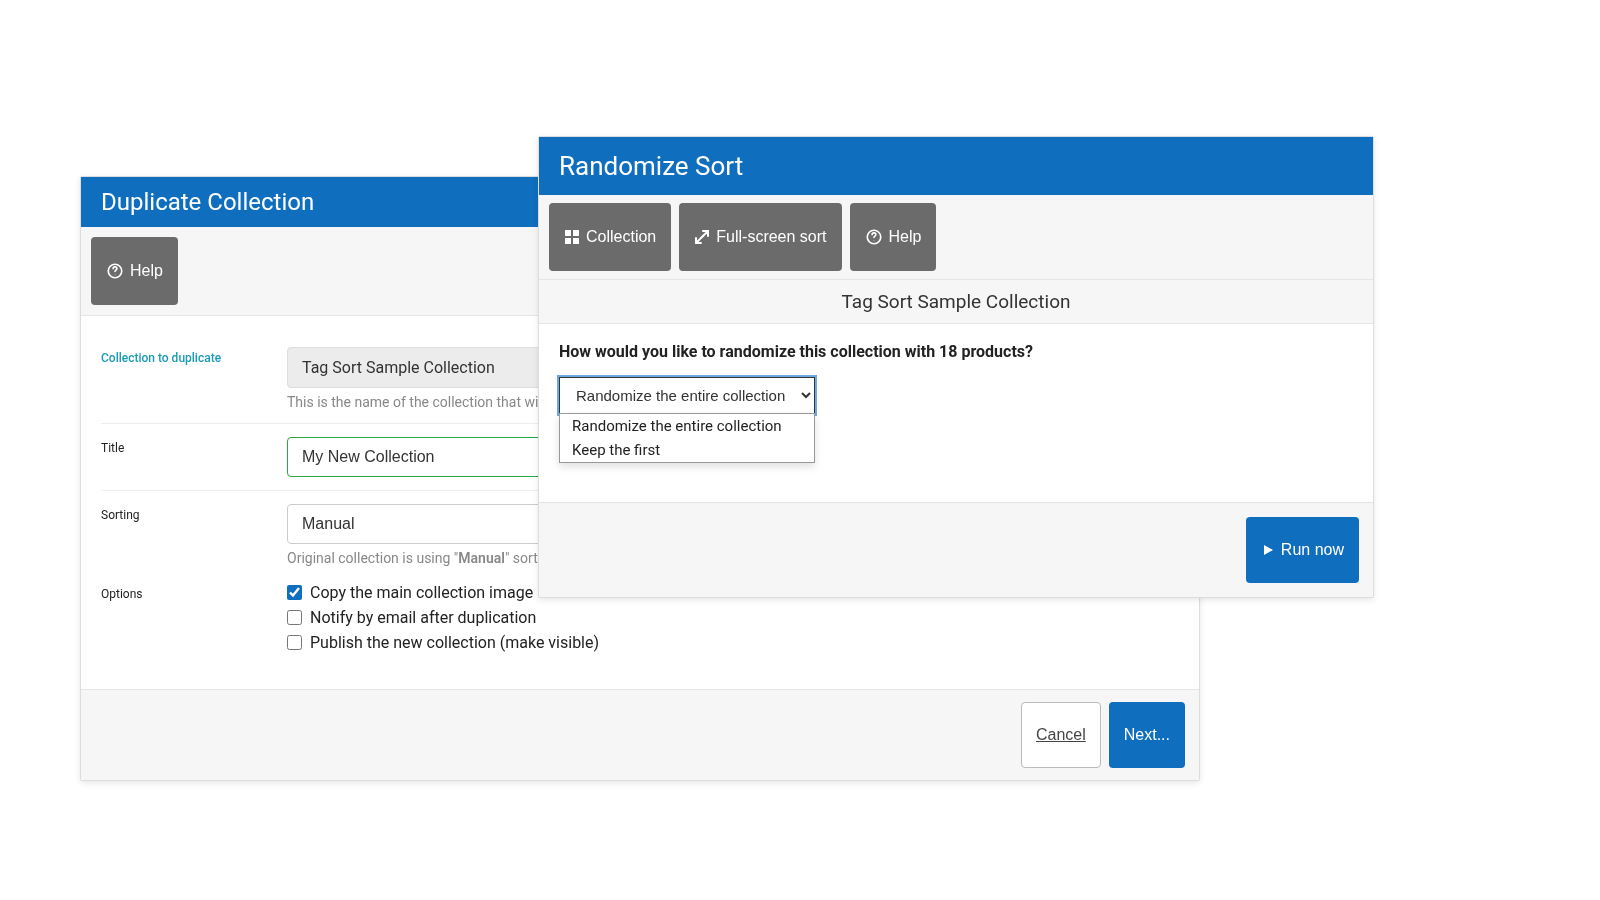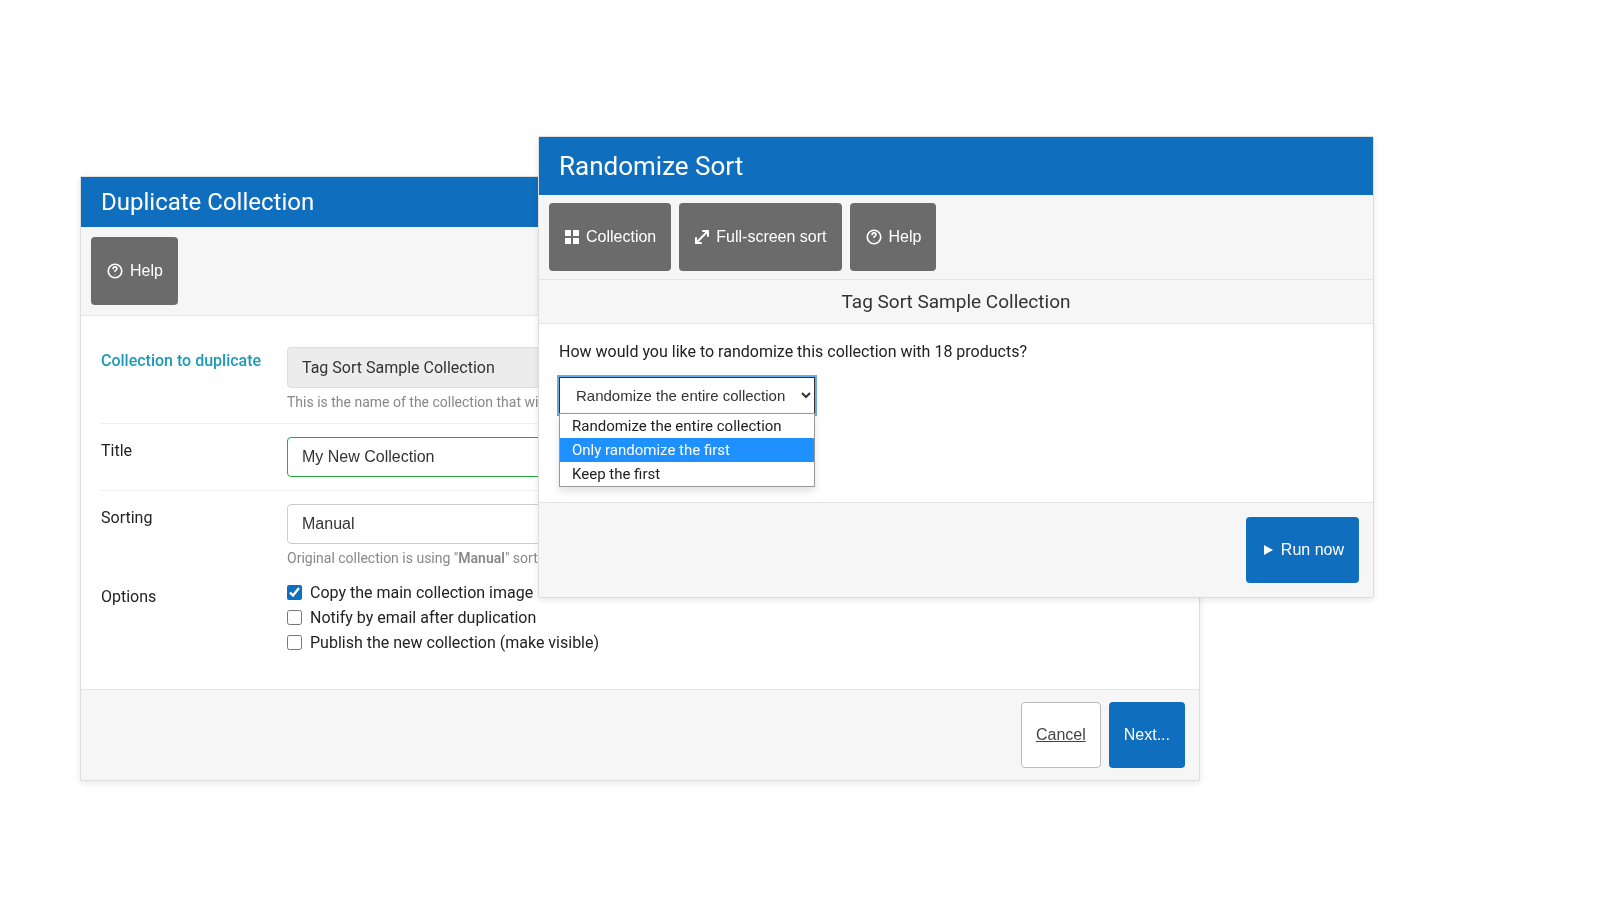--- a/index.html
+++ b/index.html
@@ -87,21 +87,21 @@
   
   .form-row {
     display: flex;
     padding: 13px 0;
     border-bottom: 1px solid #eee;
   }
   .form-row:last-of-type { border-bottom: none; }
   .form-label {
     width: 186px;
     flex-shrink: 0;
-    font-size: 16px;
+    font-size: 12px;
     color: #222;
     padding-top: 4px;
   }
   .form-label.accent { color: #1a9cb7; font-weight: 500; }
   .form-field { flex: 1; }
   
   .help-text {
     color: #888;
     font-size: 14px;
     margin-top: 6px;
@@ -180,21 +180,21 @@
     padding: 3px 12px;
     font-size: 15px;
     color: #222;
     cursor: pointer;
   }
   .dropdown-item.highlight {
     background: #1e90ff;
     color: #fff;
   }
   
-  .prompt-text { font-weight: 400; color: #222; }
+  .prompt-text { font-weight: 700; color: #222; }
   
   .run-footer {
     background: #f6f6f6;
     border-top: 1px solid #e5e5e5;
     padding: 14px;
     display: flex;
     justify-content: flex-end;
     margin-top: 70px;
   }
   
@@ -316,21 +316,20 @@
 
   <div class="content">
     <div class="prompt-text">How would you like to randomize this collection with 18 products?</div>
 
     <div class="randomize-select-wrap">
       <select class="randomize-select">
         <option>Randomize the entire collection</option>
       </select>
       <div class="dropdown-list">
         <div class="dropdown-item">Randomize the entire collection</div>
-        <div class="dropdown-item highlight">Only randomize the first</div>
         <div class="dropdown-item">Keep the first</div>
       </div>
     </div>
   </div>
 
   <div class="run-footer">
     <button class="btn btn-primary">
       <span class="icon">
         <svg width="14" height="14" viewBox="0 0 14 14" fill="white">
             <path d="M3 2 L12 7 L3 12 Z"></path>

